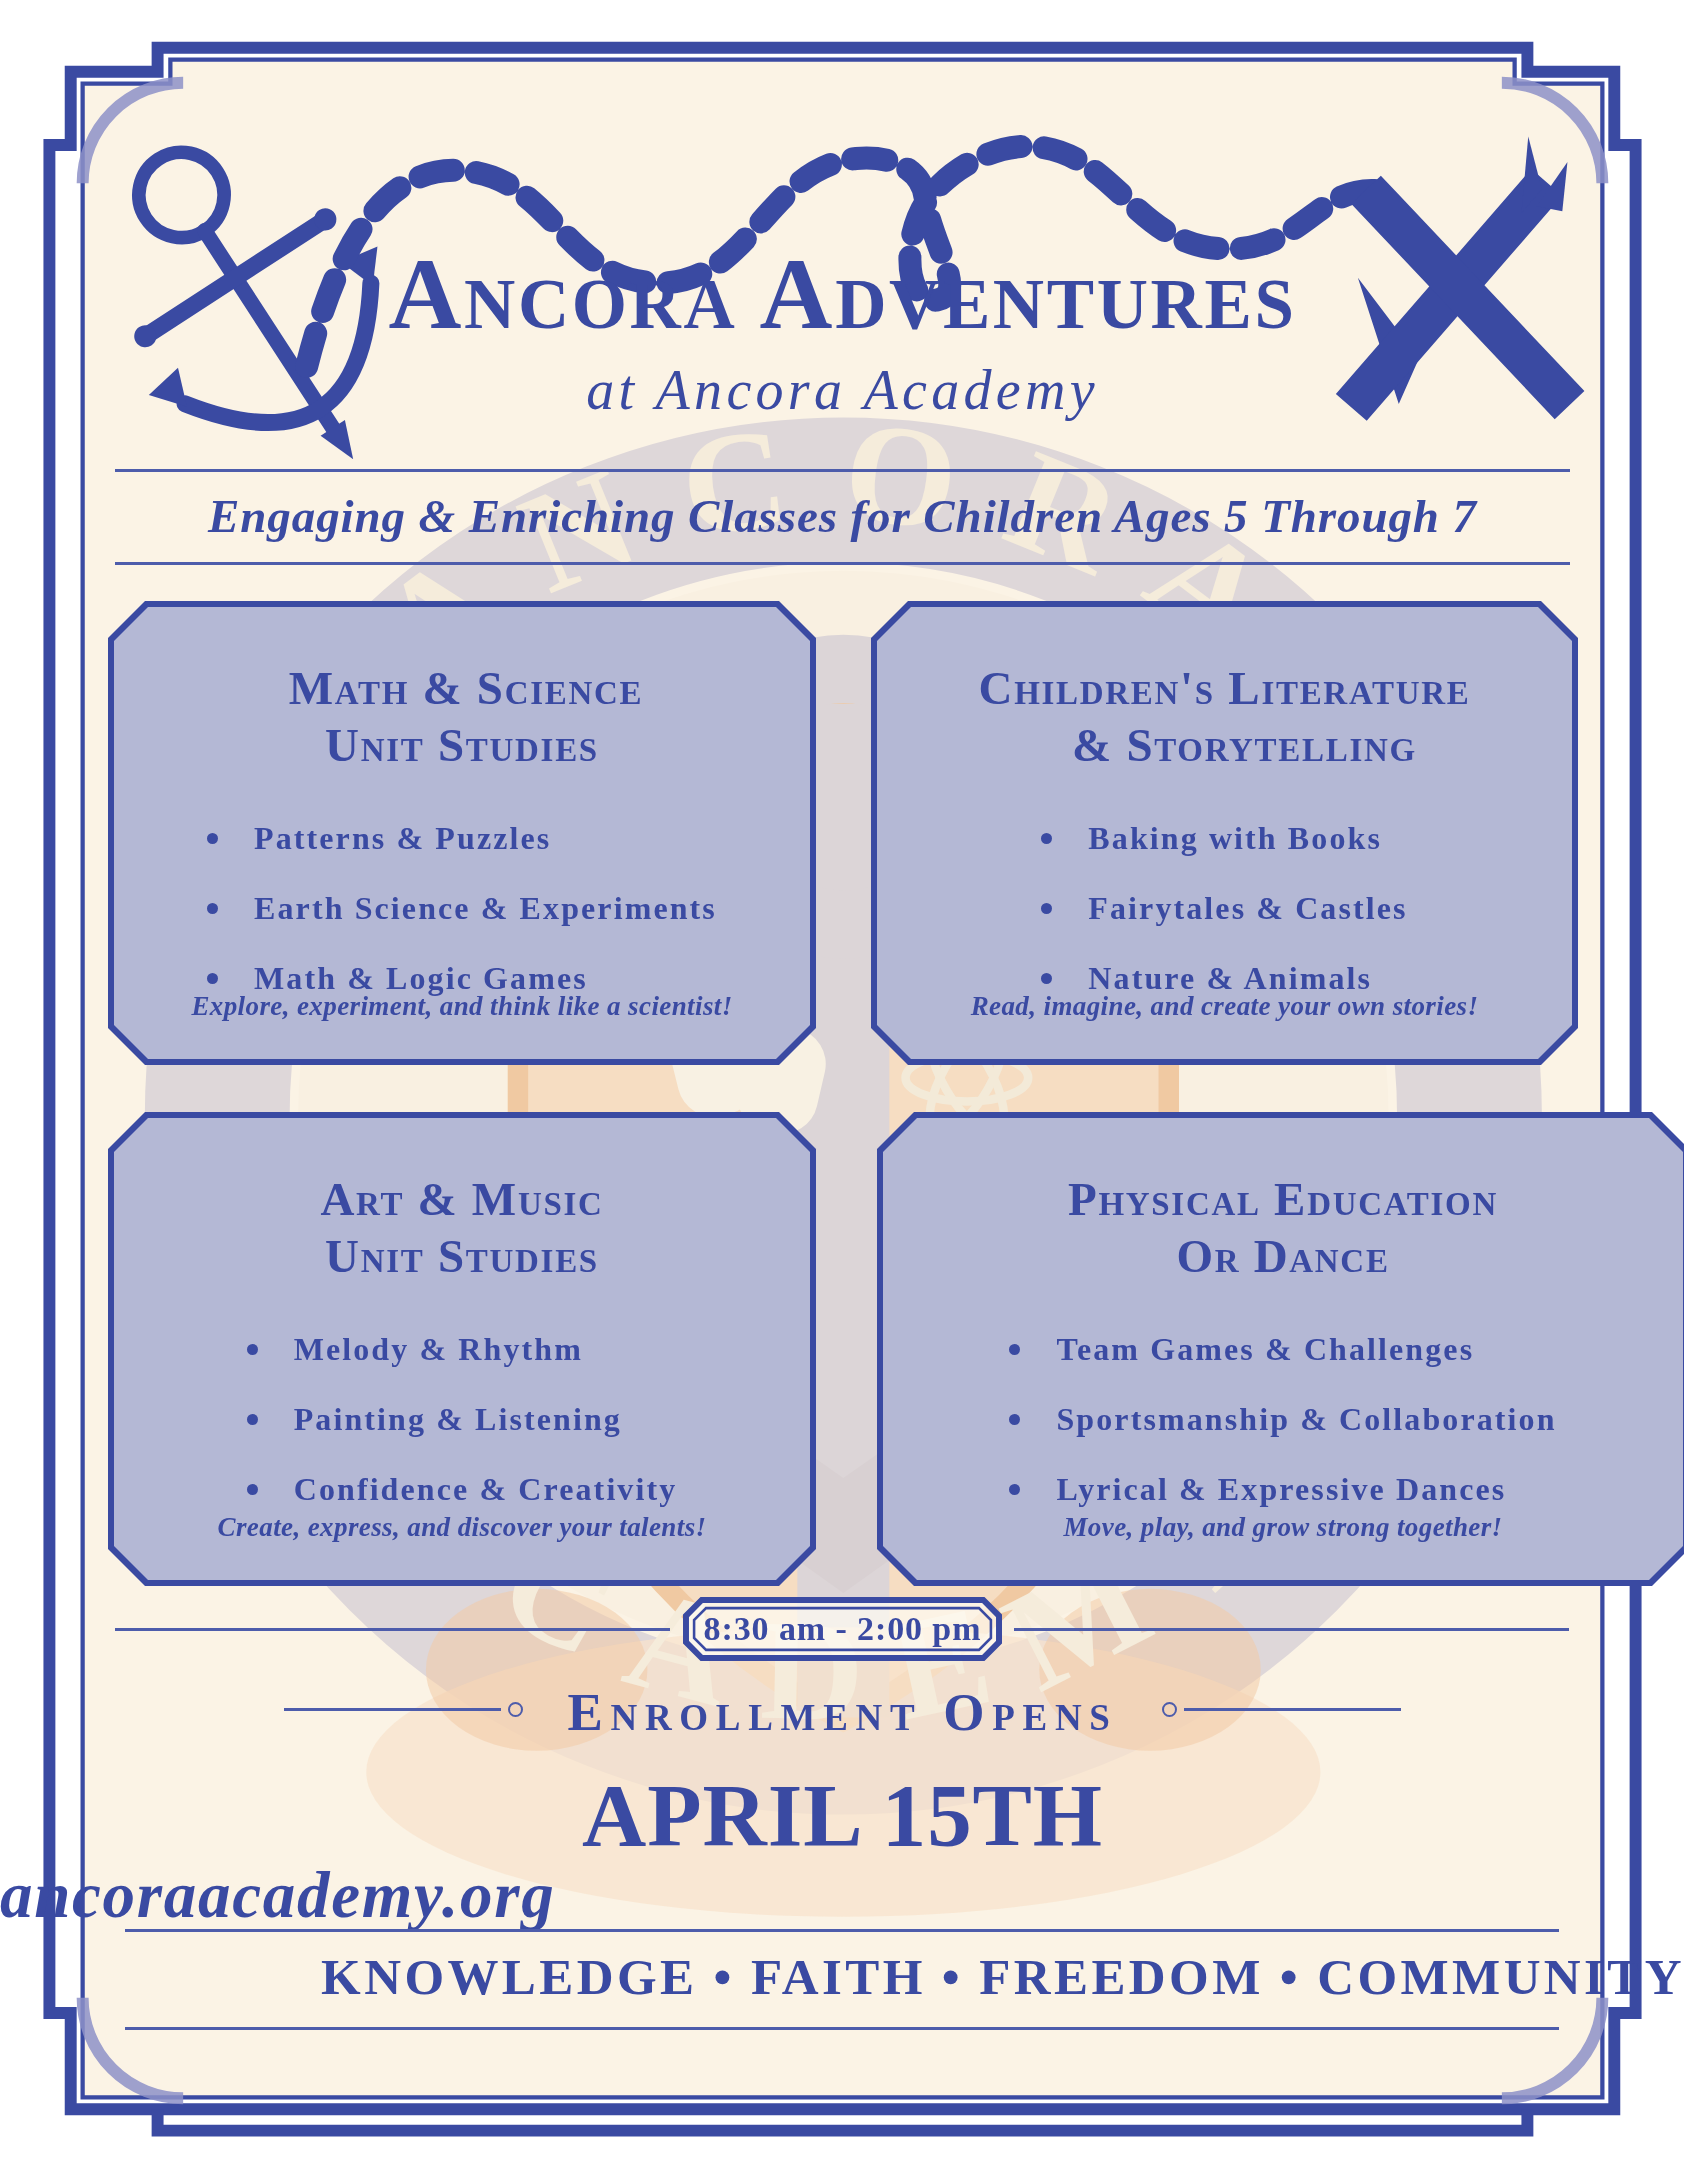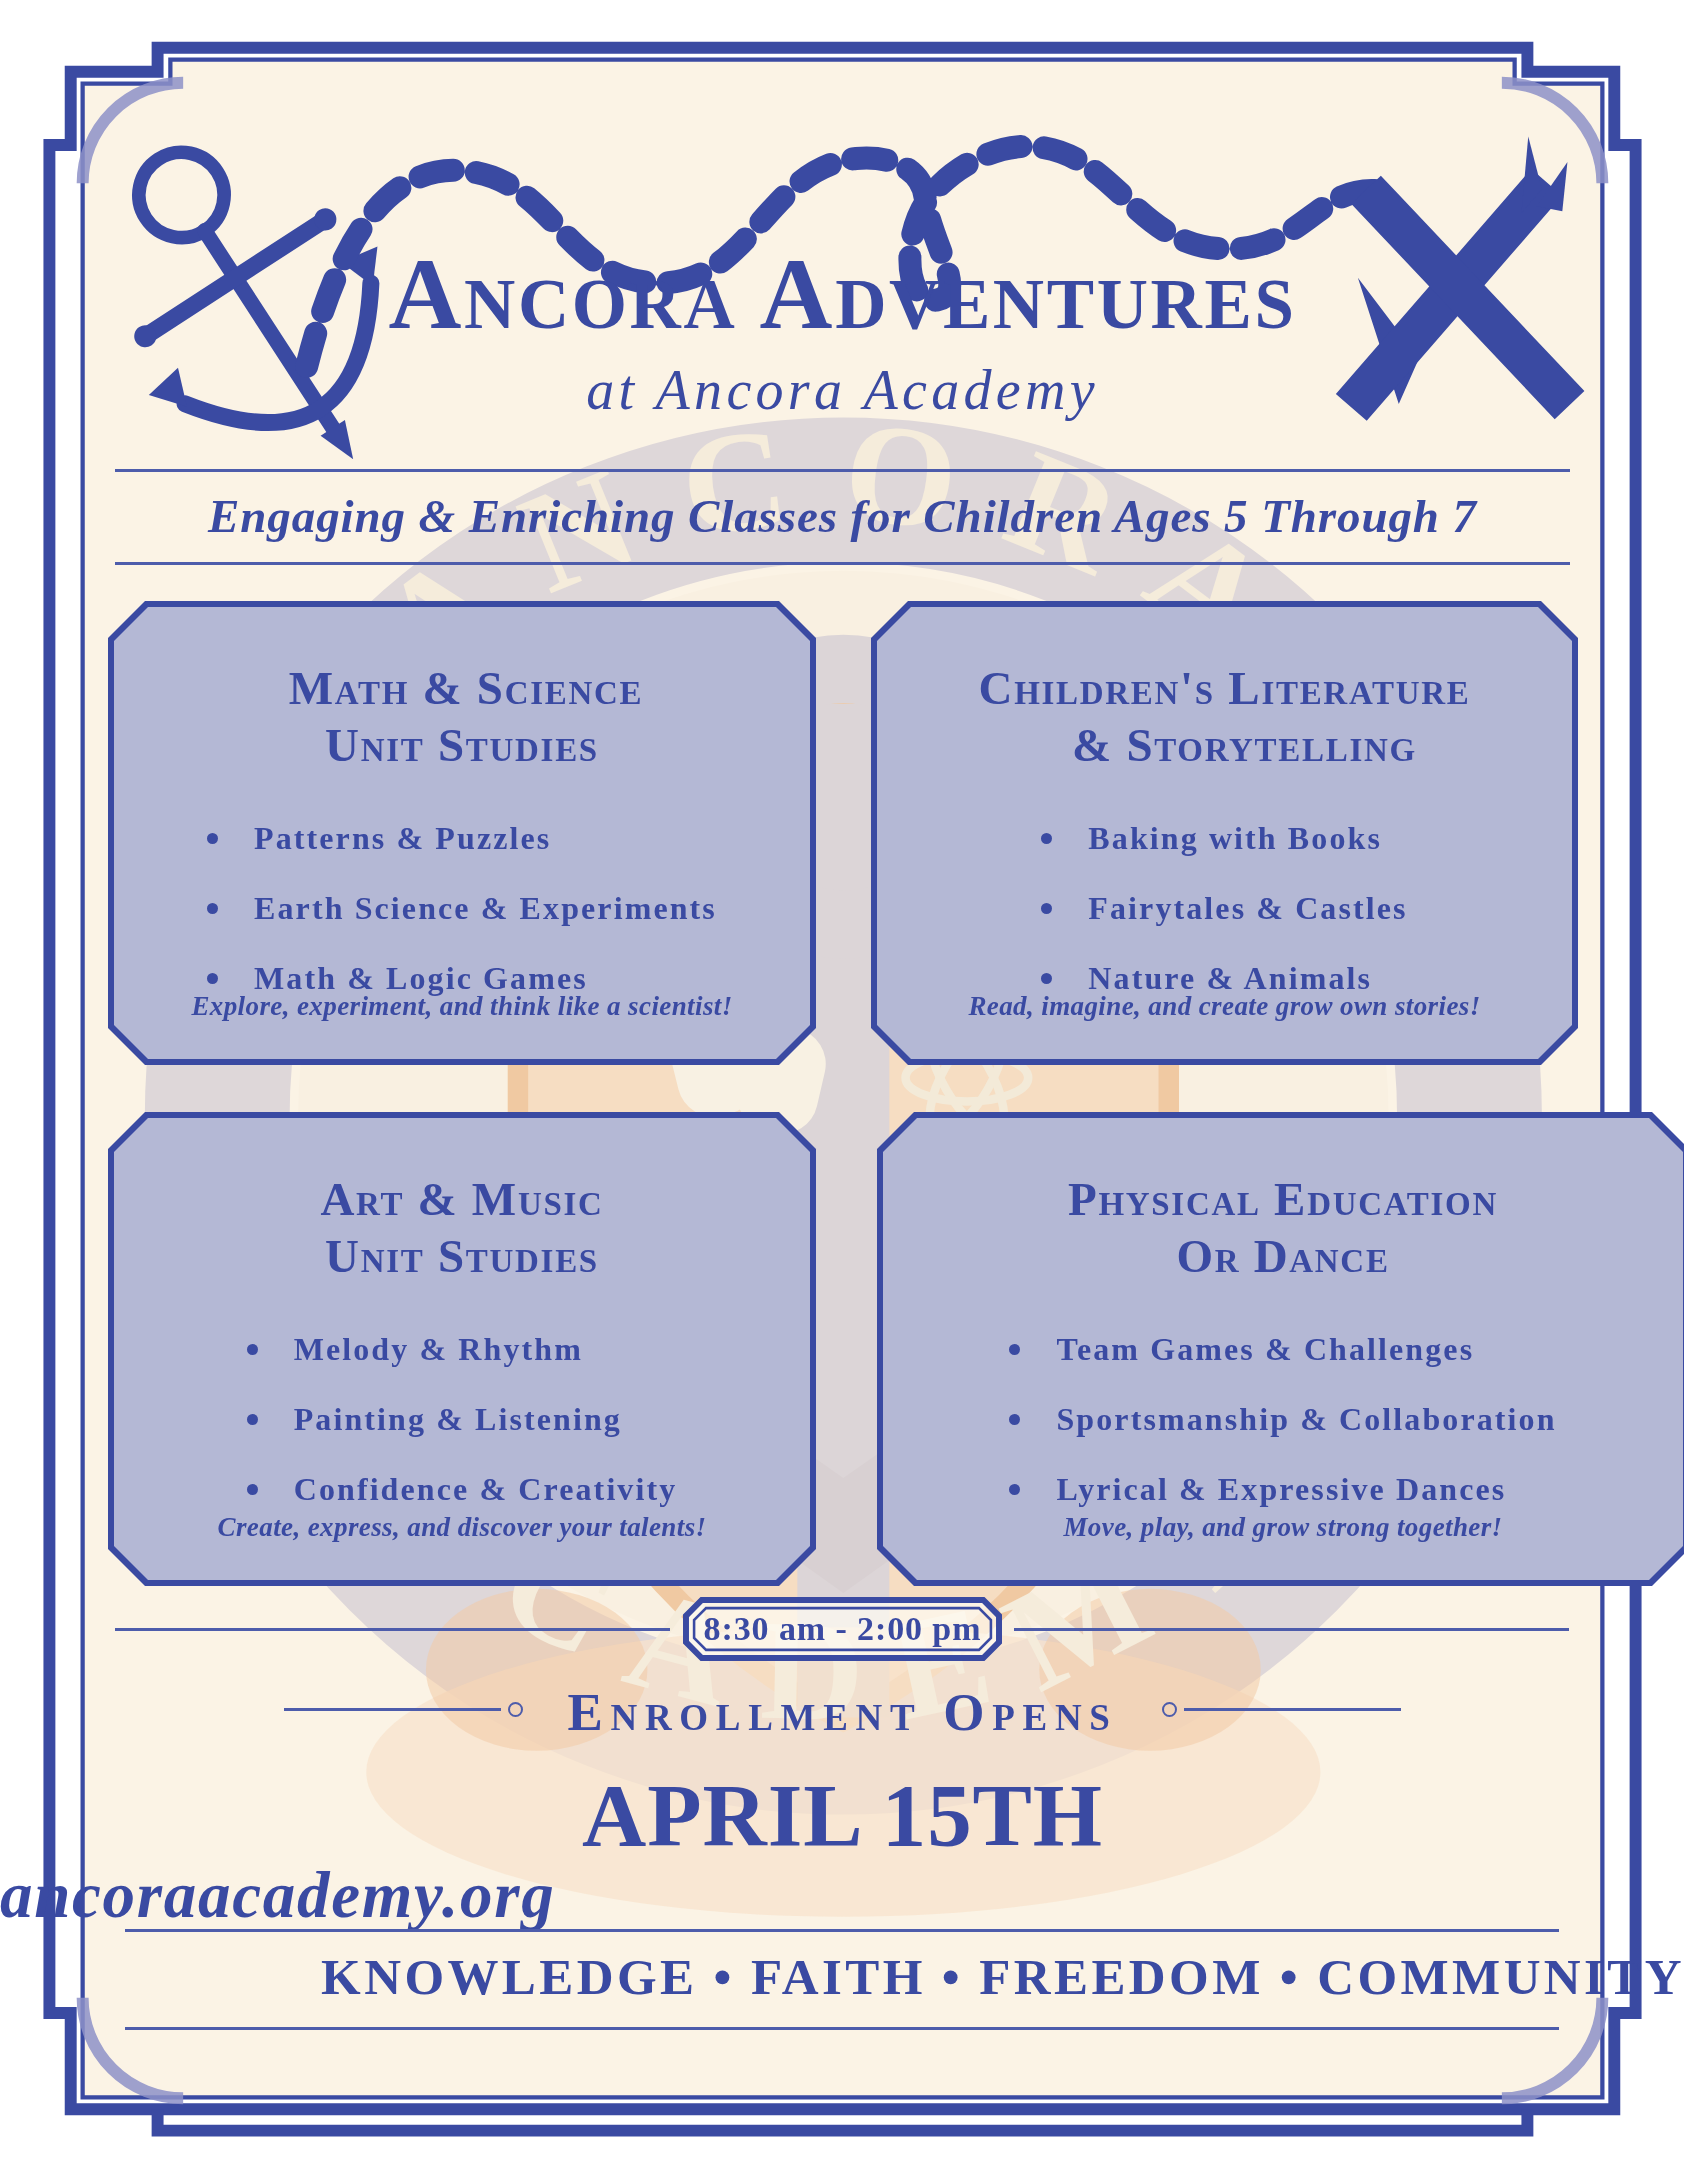--- a/index.html
+++ b/index.html
@@ -214,21 +214,21 @@
           </li>
           <li>
             <span class="dot"></span>
             <span>Fairytales &amp; Castles</span>
           </li>
           <li>
             <span class="dot"></span>
             <span>Nature &amp; Animals</span>
           </li>
         </ul>
-      <div class="box-tagline">Read, imagine, and create grow own stories!</div>
+      <div class="box-tagline">Read, imagine, and create your own stories!</div>
     </div>
   </div>
     <div class="abs layer box box-2">
     <div class="box-inner">
       <div class="box-title">
           <span style="display: block;">Art &amp; Music</span>
           <span style="display: block;">Unit Studies</span>
         </div>
       <ul class="bullets">
           <li>

